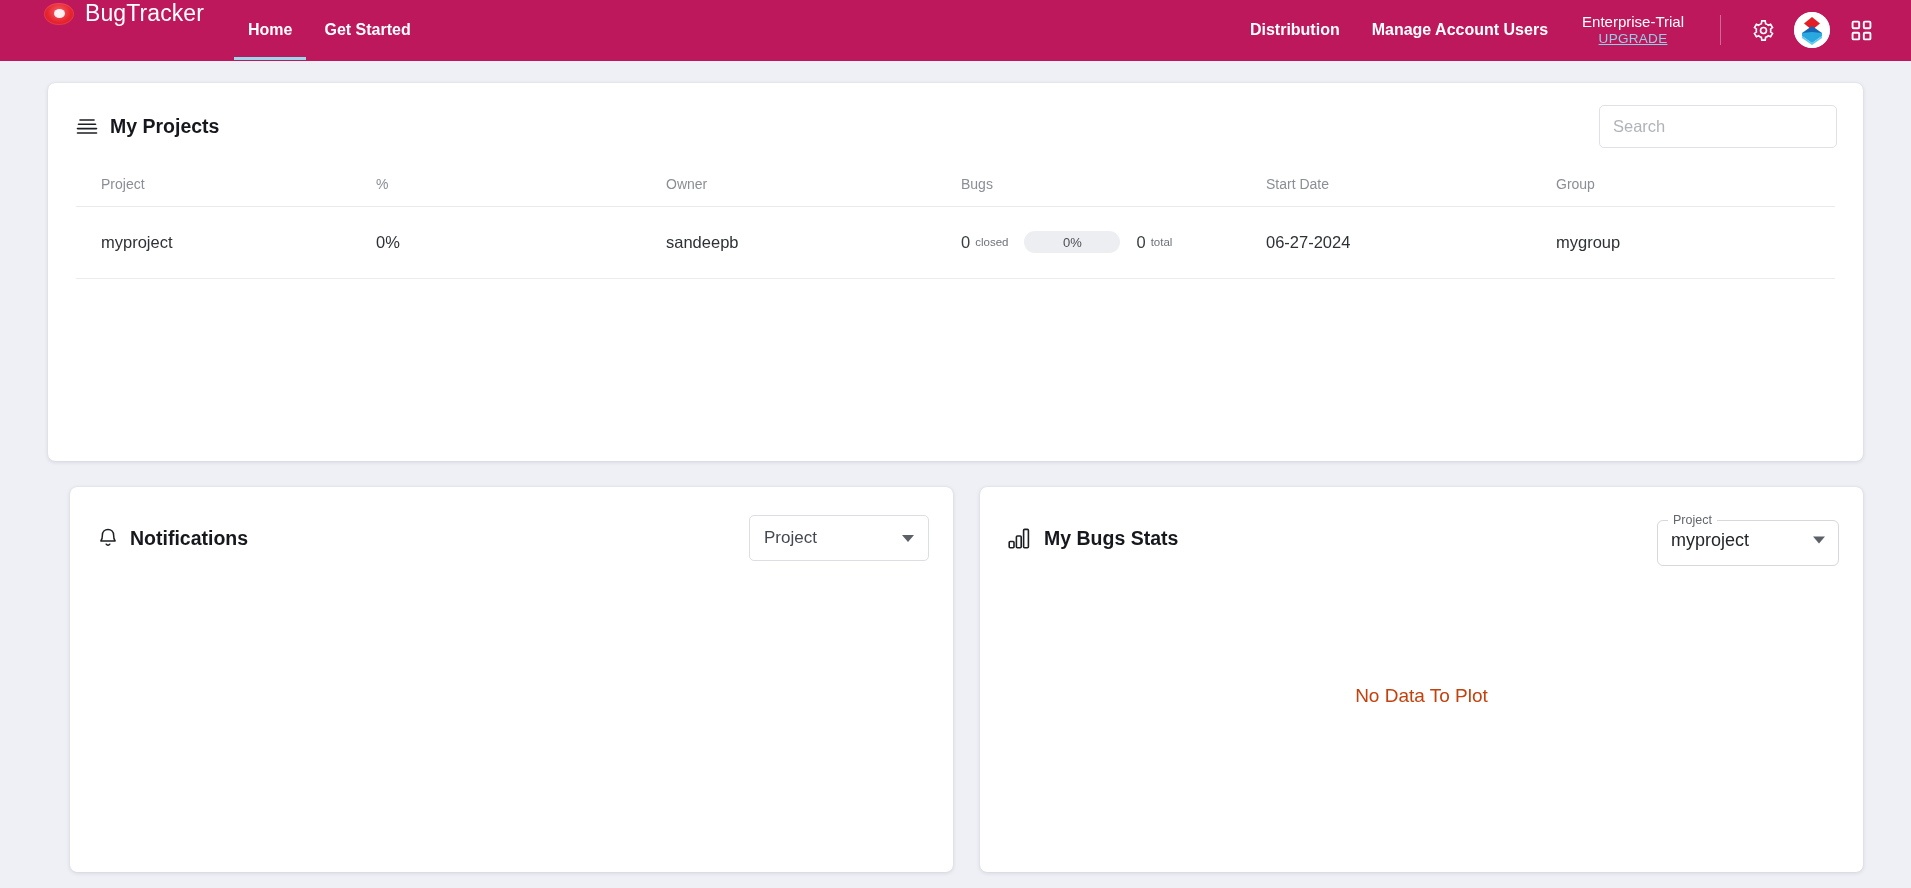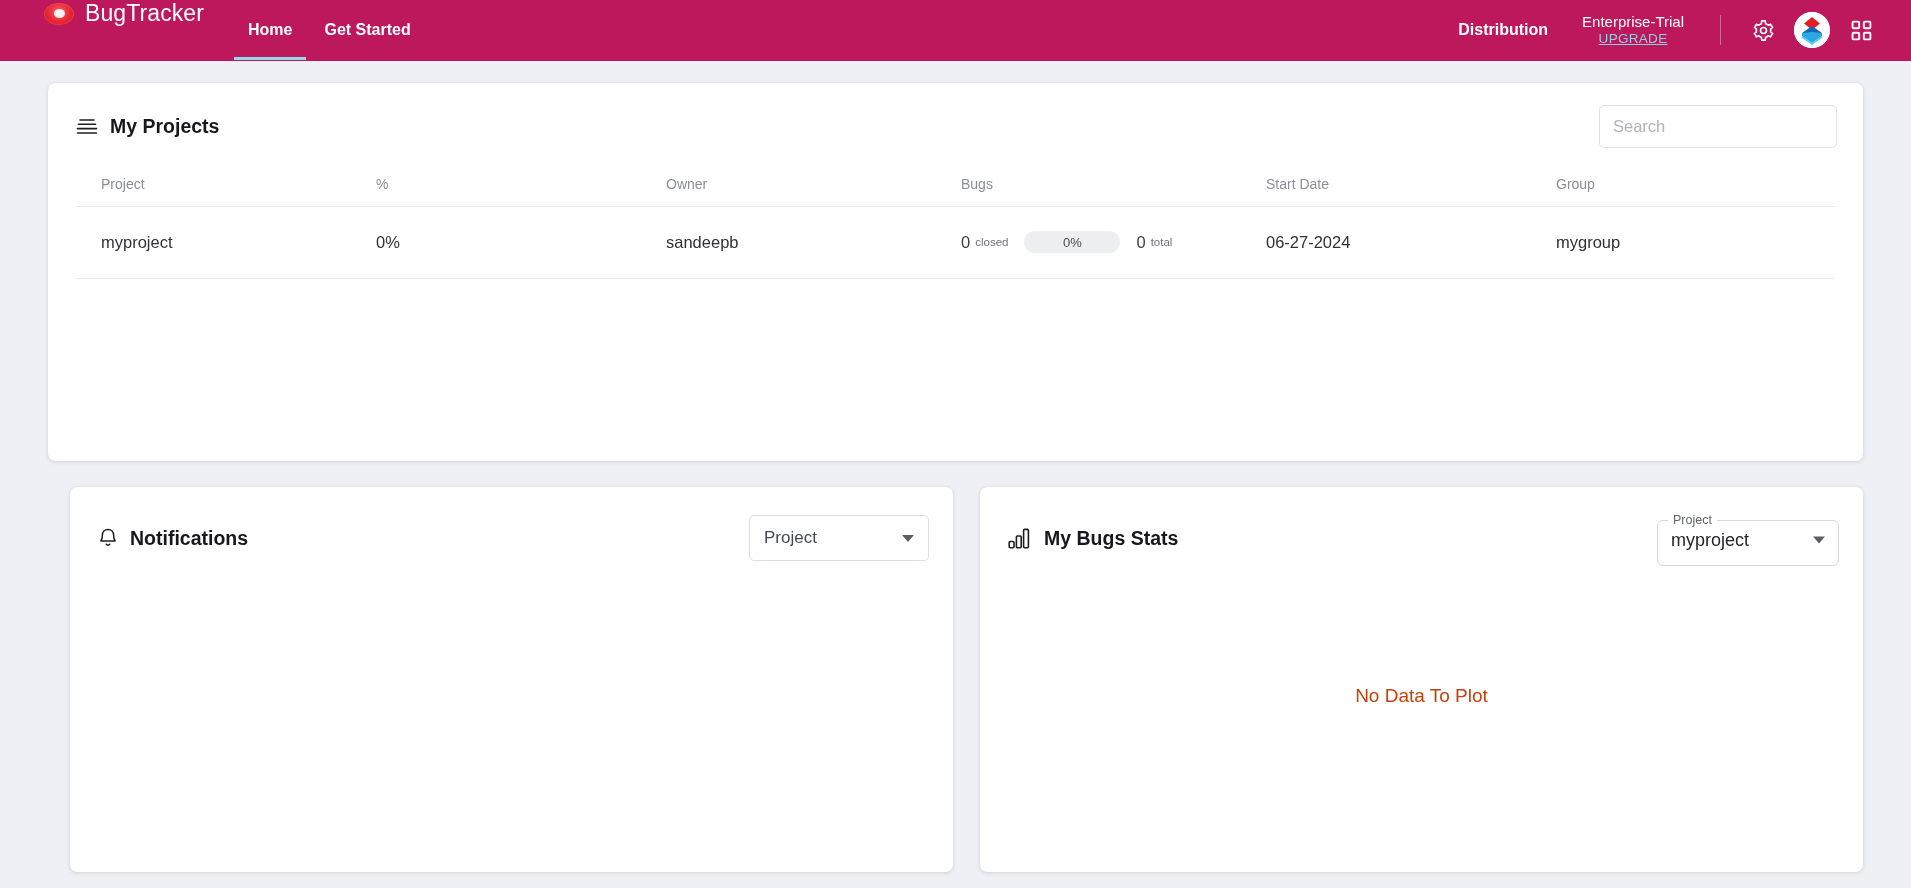--- a/index.html
+++ b/index.html
@@ -277,20 +277,21 @@
     <span class="brand-name">BugTracker</span>
   </div>
 
   <div class="nav-links">
     <div class="nav-link active">Home</div>
     <div class="nav-link">Get Started</div>
   </div>
 
   <div class="top-right">
     <div class="nav-link">Distribution</div>
+    <div class="nav-link">Manage Account Users</div>
 
     <div class="plan">
       <div class="plan-name">Enterprise-Trial</div>
       <div class="plan-upgrade">UPGRADE</div>
     </div>
 
     <div class="divider-v"></div>
 
     <div class="icon-btn">
       <svg width="23" height="23" viewBox="0 0 24 24" fill="none" stroke="#ffffff" stroke-width="1.7">

